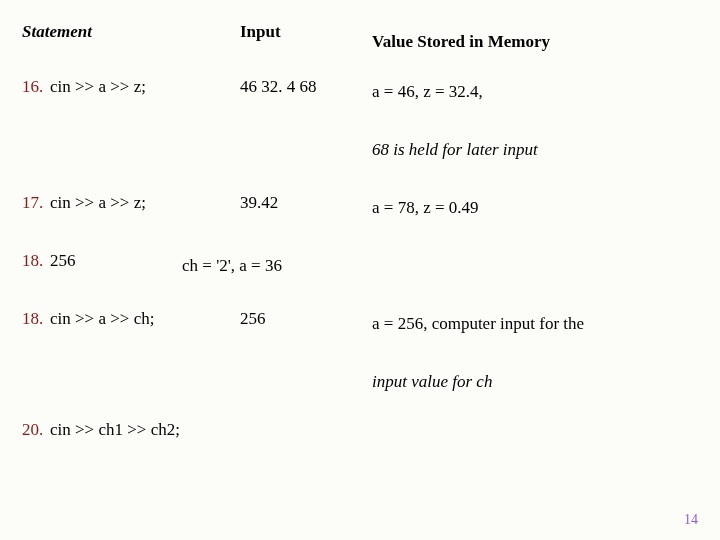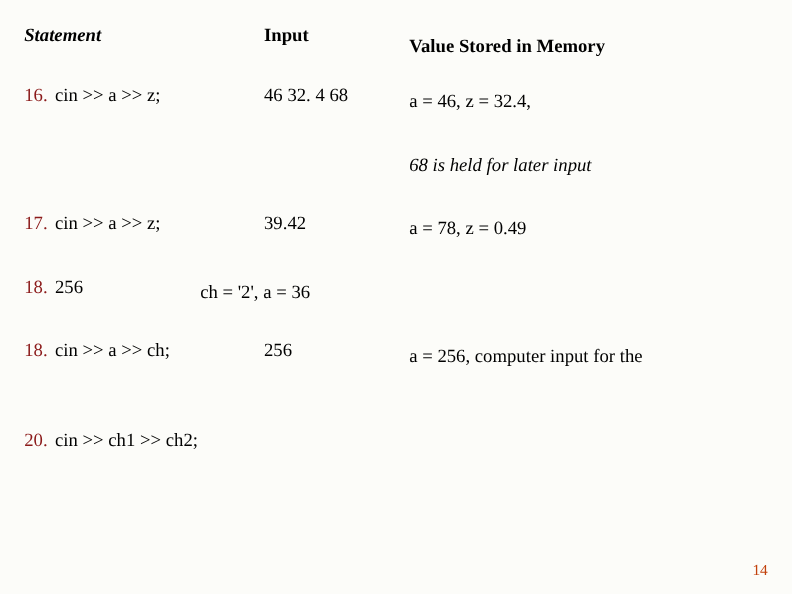--- a/index.html
+++ b/index.html
@@ -58,21 +58,21 @@
     font-style: italic;
   }
   .continued .spacer {
     width: 350px;
     flex: none;
   }
   .page-num {
     position: absolute;
     right: 22px;
     bottom: 12px;
-    color: #c2410c;
+    color: #8b5cf6;
     font-size: 14px;
   }
 </style>
 </head>
 <body>
 
 <div class="page">
 
   <div class="header-row">
     <div class="col-stmt-h">Statement</div>
@@ -107,20 +107,21 @@
 
   <div class="row">
     <div class="col-num">18.</div>
     <div class="col-stmt">cin &gt;&gt; a &gt;&gt; ch;</div>
     <div class="col-input">256</div>
     <div class="col-value">a = 256, computer input for the</div>
   </div>
 
   <div class="continued">
     <div class="spacer"></div>
+    <div class="col-value">input value for ch</div>
   </div>
 
   <div class="row">
     <div class="col-num">20.</div>
     <div class="col-stmt">cin &gt;&gt; ch1 &gt;&gt; ch2;</div>
   </div>
 
   <div class="page-num">14</div>
 </div>
 

